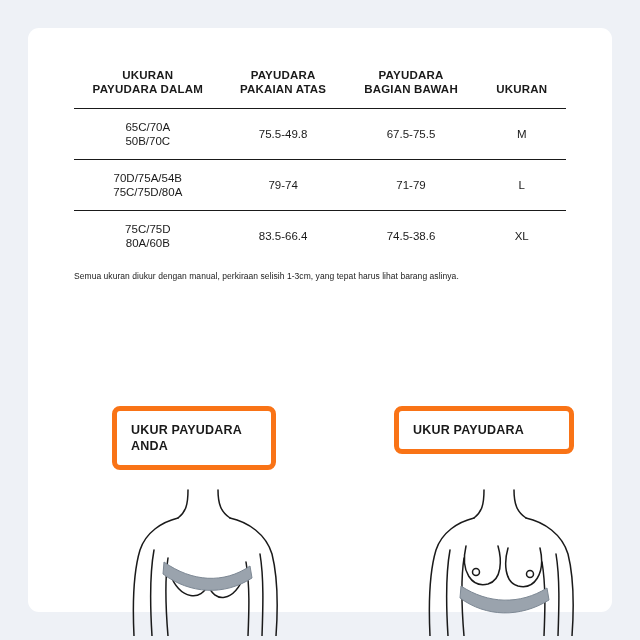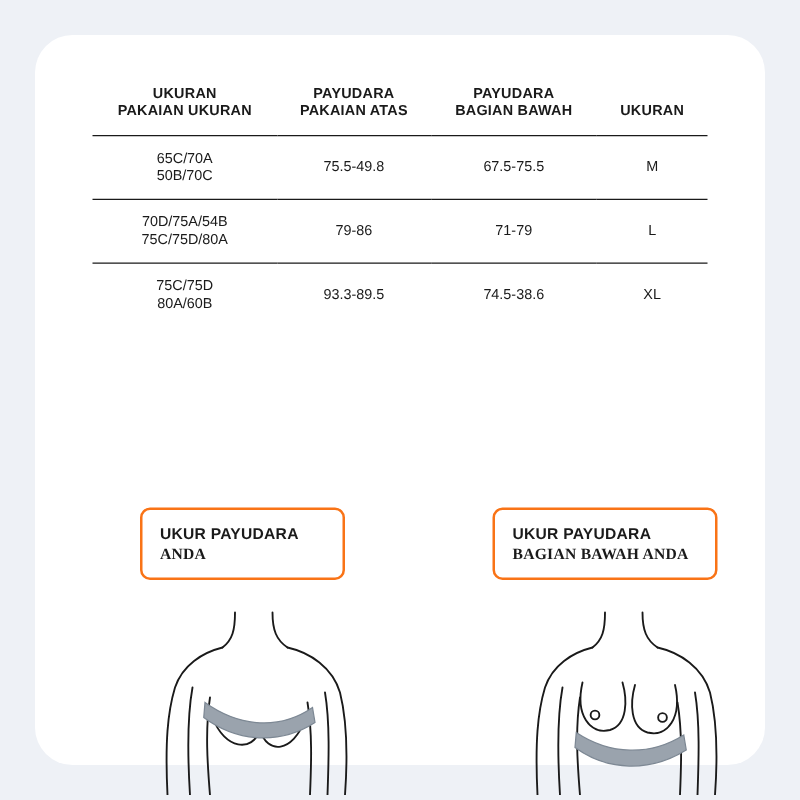--- a/index.html
+++ b/index.html
@@ -13,21 +13,21 @@
     font-family: "Liberation Sans", sans-serif;
     overflow: hidden;
   }
   .card {
     position: absolute;
     left: 28px;
     top: 28px;
     width: 584px;
     height: 584px;
     background: #ffffff;
-    border-radius: 30px;
+    border-radius: 11px;
     box-sizing: border-box;
   }
   .inner {
     position: absolute;
     left: 46px;
     top: 34px;
     width: 492px;
   }
 
   
@@ -75,32 +75,32 @@
   
   .illus-row {
     position: absolute;
     left: 46px;
     top: 378px;
     width: 500px;
     height: 230px;
   }
   .label-box {
     position: absolute;
-    border: 2px solid #f97316;
+    border: 5px solid #f97316;
     border-radius: 8px;
     background: #fff;
     box-sizing: border-box;
     padding: 11px 14px;
     font-size: 12.5px;
     font-weight: bold;
     color: #1a1a1a;
     line-height: 16px;
     letter-spacing: 0.2px;
   }
-  .label-box .l2 { display: block; font-family: Liberation Serif, serif; }
+  .label-box .l2 { display: block; }
   .label-left {
     left: 38px;
     top: 0px;
     width: 164px;
   }
   .label-right {
     left: 320px;
     top: 0px;
     width: 180px;
   }
@@ -121,21 +121,21 @@
       <colgroup>
         <col class="c1">
           <col class="c2">
           <col class="c3">
           <col class="c4">
       </colgroup>
       <thead>
         <tr>
           <th>
             <span>UKURAN</span>
-            <span class="l2">PAKAIAN UKURAN</span>
+            <span class="l2">PAYUDARA DALAM</span>
           </th>
           <th>
             <span>PAYUDARA</span>
             <span class="l2">PAKAIAN ATAS</span>
           </th>
           <th>
             <span>PAYUDARA</span>
             <span class="l2">BAGIAN BAWAH</span>
           </th>
           <th>
@@ -151,48 +151,48 @@
           </td>
           <td>75.5-49.8</td>
           <td>67.5-75.5</td>
           <td>M</td>
         </tr>
         <tr>
           <td>
             <span>70D/75A/54B</span>
             <span class="l2">75C/75D/80A</span>
           </td>
-          <td>79-86</td>
+          <td>79-74</td>
           <td>71-79</td>
           <td>L</td>
         </tr>
         <tr>
           <td>
             <span>75C/75D</span>
             <span class="l2">80A/60B</span>
           </td>
-          <td>93.3-89.5</td>
+          <td>83.5-66.4</td>
           <td>74.5-38.6</td>
           <td>XL</td>
         </tr>
       </tbody>
     </table>
 
+    <div class="note">Semua ukuran diukur dengan manual, perkiraan selisih 1-3cm, yang tepat harus lihat barang aslinya.</div>
   </div>
 
   <div class="illus-row">
 
     <div class="label-box label-left">
       <span>UKUR PAYUDARA</span>
       <span class="l2">ANDA</span>
     </div>
 
     <div class="label-box label-right">
       <span>UKUR PAYUDARA</span>
-      <span class="l2">BAGIAN BAWAH ANDA</span>
     </div>
 
     <div class="fig fig-left">
       <svg width="180" height="148" viewBox="0 0 180 148">
         <g fill="none" stroke="#1a1a1a" stroke-width="1.5" stroke-linecap="round" stroke-linejoin="round">
 
           <path d="M70 2 C70 16, 68 24, 60 30"></path>
           <path d="M100 2 C100 16, 103 24, 112 30"></path>
 
           <path d="M60 30 C44 34, 28 44, 22 62 C16 82, 14 106, 16 148"></path>

